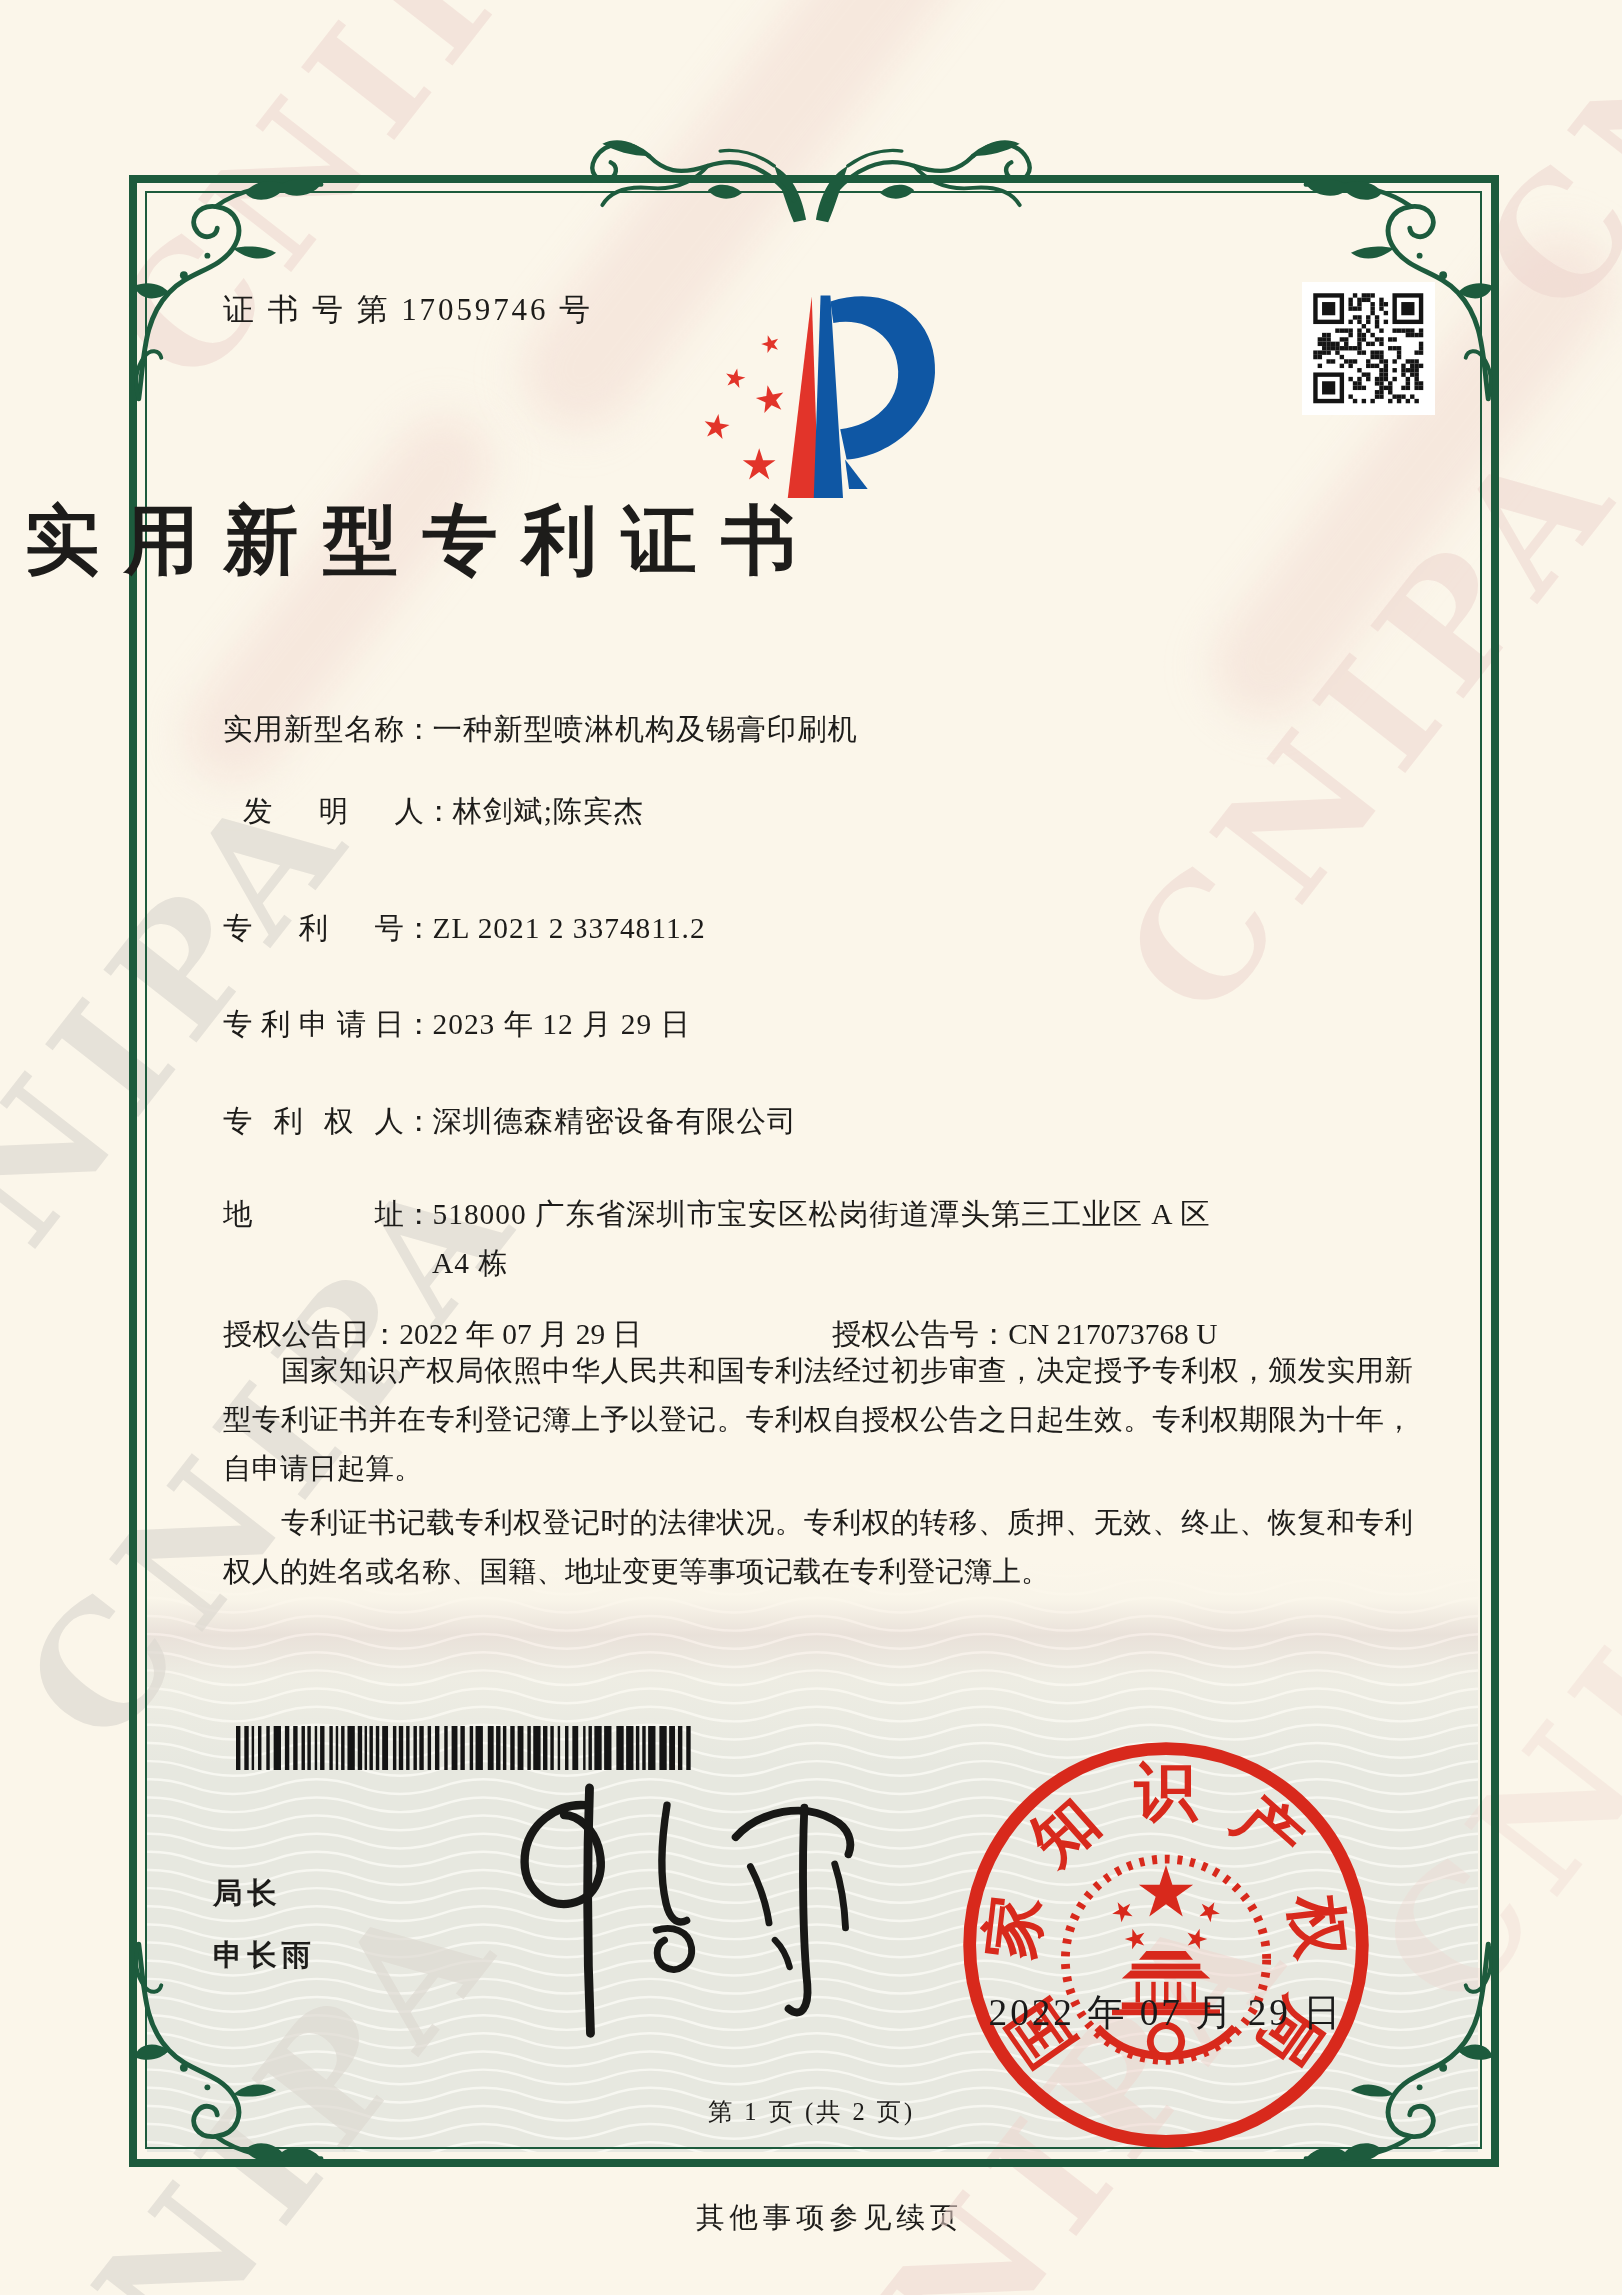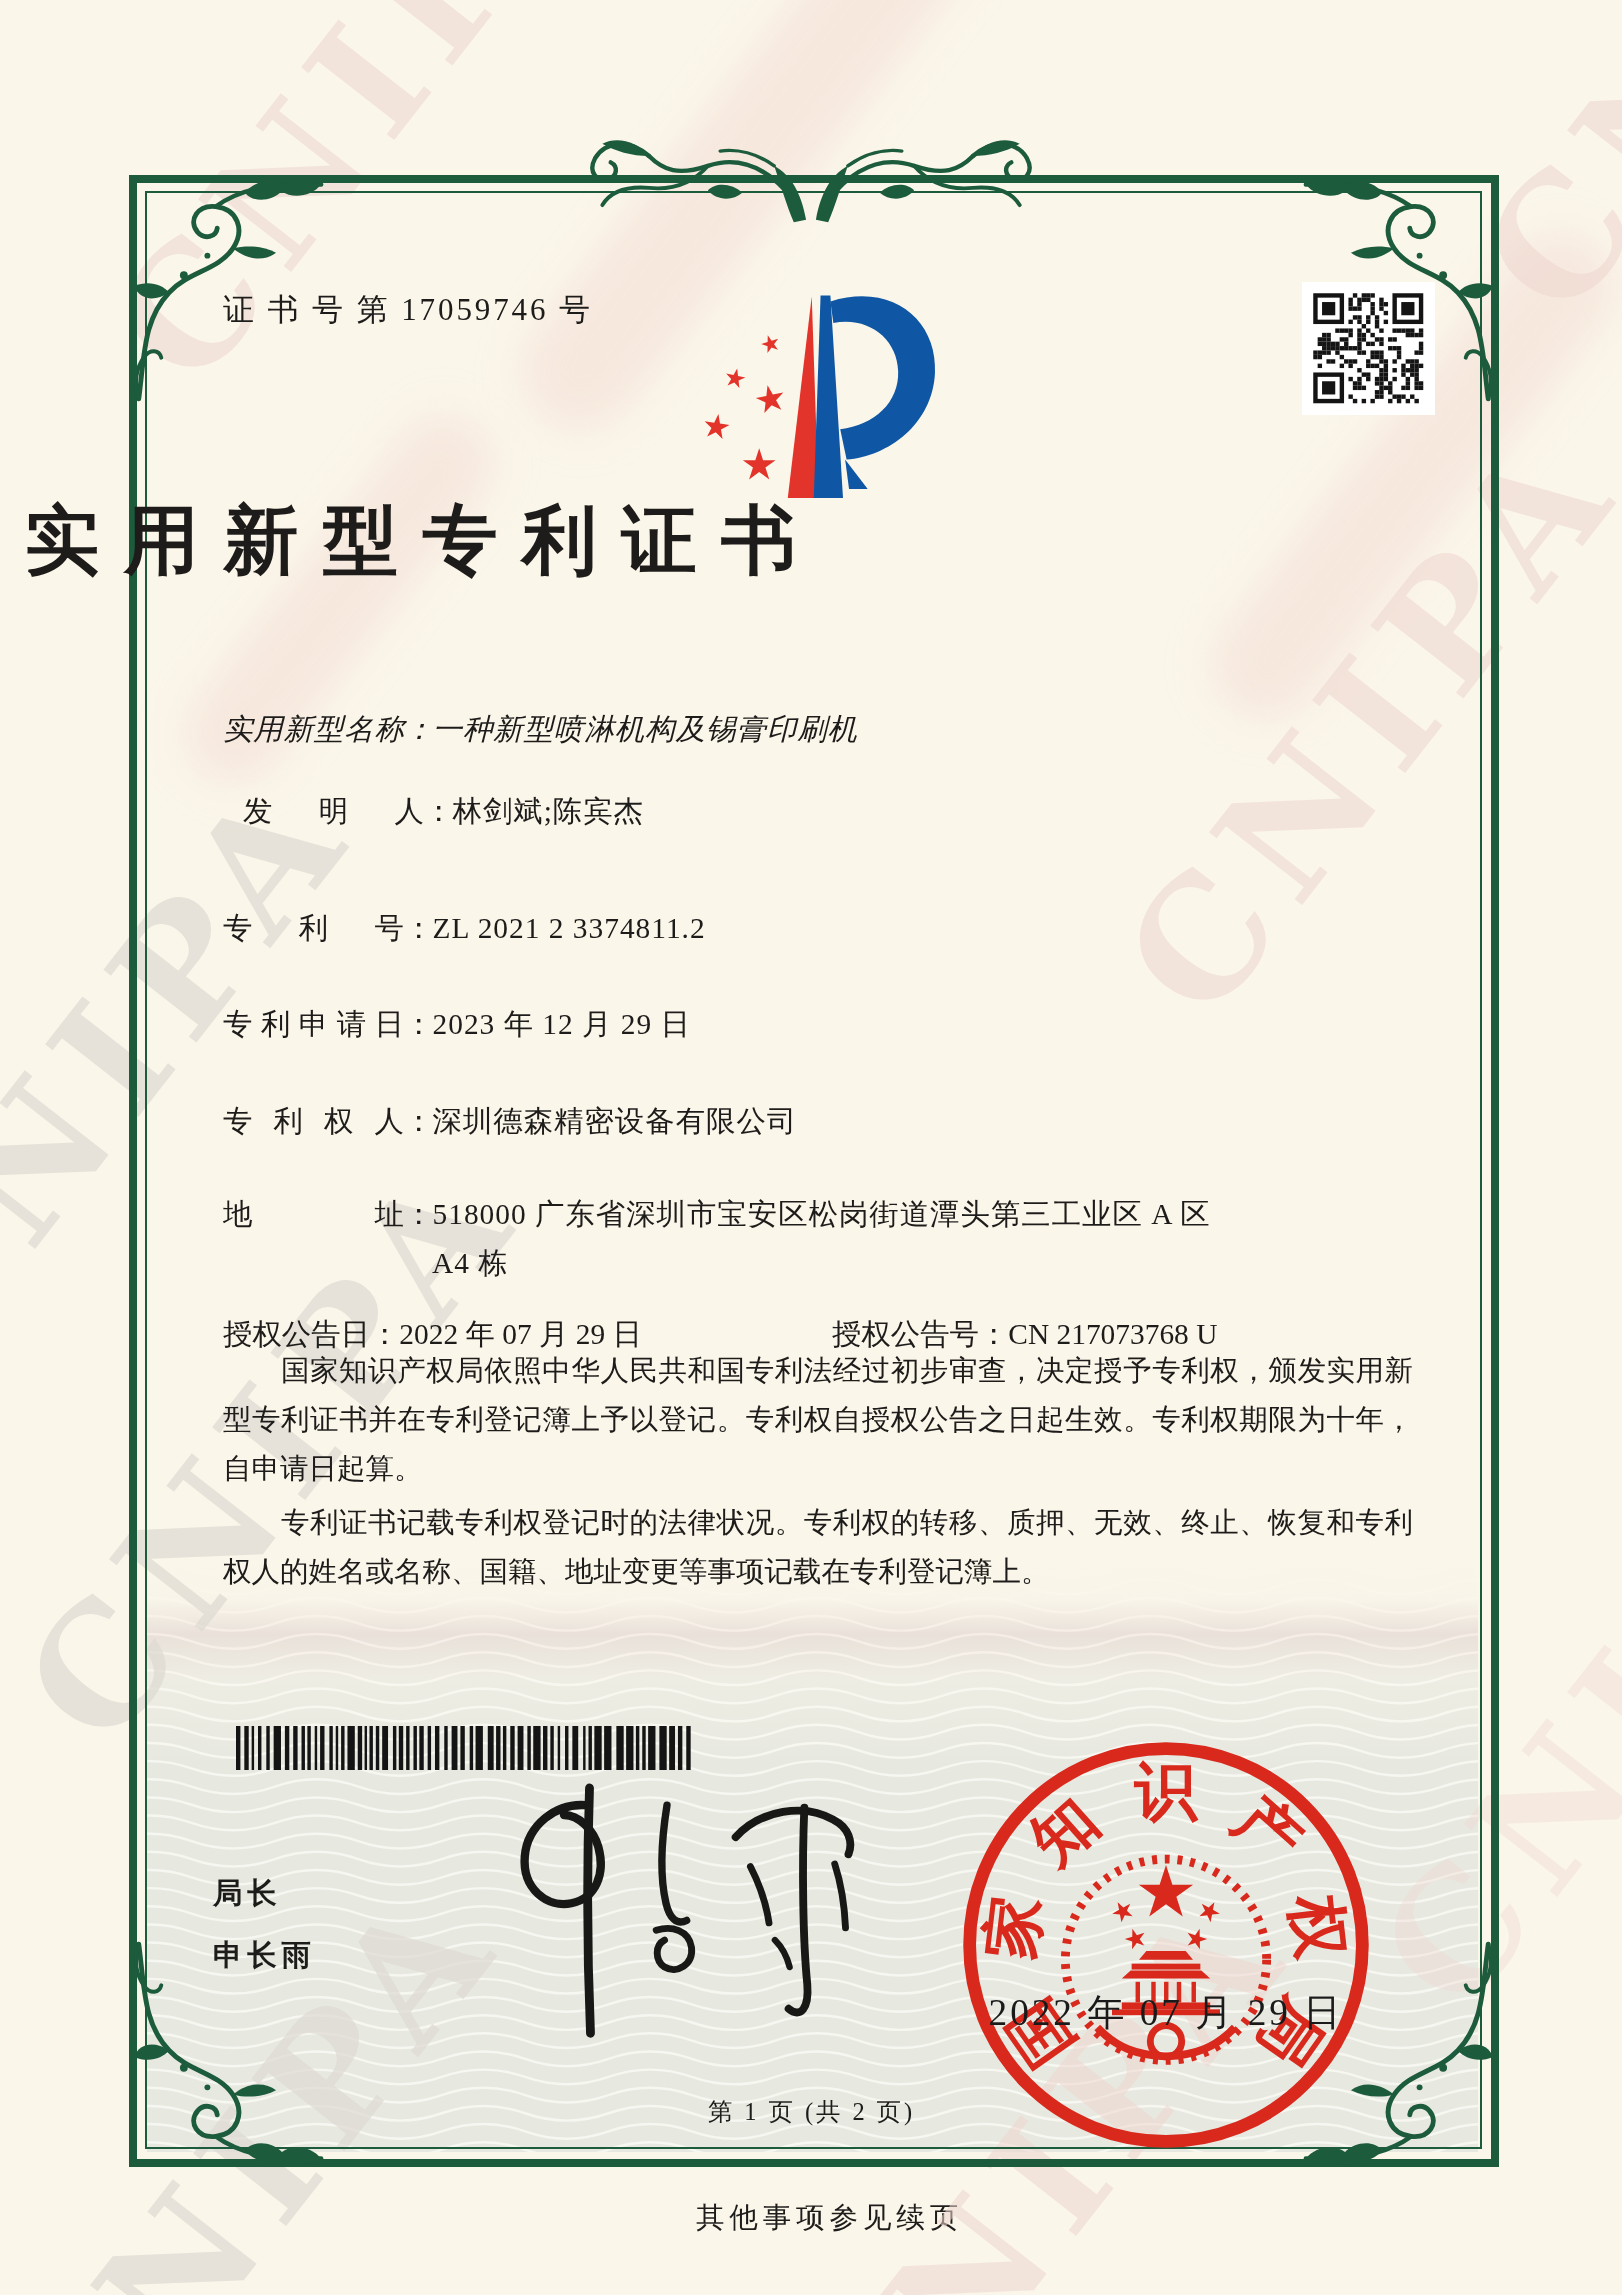--- a/index.html
+++ b/index.html
@@ -393,21 +393,21 @@
           <rect x="176" y="239" width="9" height="9"></rect>
           <rect x="194" y="239" width="9" height="9"></rect>
           <rect x="212" y="239" width="9" height="9"></rect>
           <rect x="230" y="239" width="9" height="9"></rect>
         </g>
     </svg>
 
     <div class="title">实用新型专利证书</div>
 
     <div class="fields">
-      <div class="row" style="top:24.5px;font-style:italic;">
+      <div class="row" style="top:24.5px;">
         <span class="label">实用新型名称</span><span class="colon">：</span><span class="value">一种新型喷淋机构及锡膏印刷机</span>
       </div>
       <div class="row" style="top:107px;margin-left:20px;">
         <span class="label">发明人</span><span class="colon">：</span><span class="value">林剑斌;陈宾杰</span>
       </div>
       <div class="row" style="top:224px;">
         <span class="label">专利号</span><span class="colon">：</span><span class="value">ZL 2021 2 3374811.2</span>
       </div>
       <div class="row" style="top:320px;">
         <span class="label">专利申请日</span><span class="colon">：</span><span class="value">2023 年 12 月 29 日</span>

